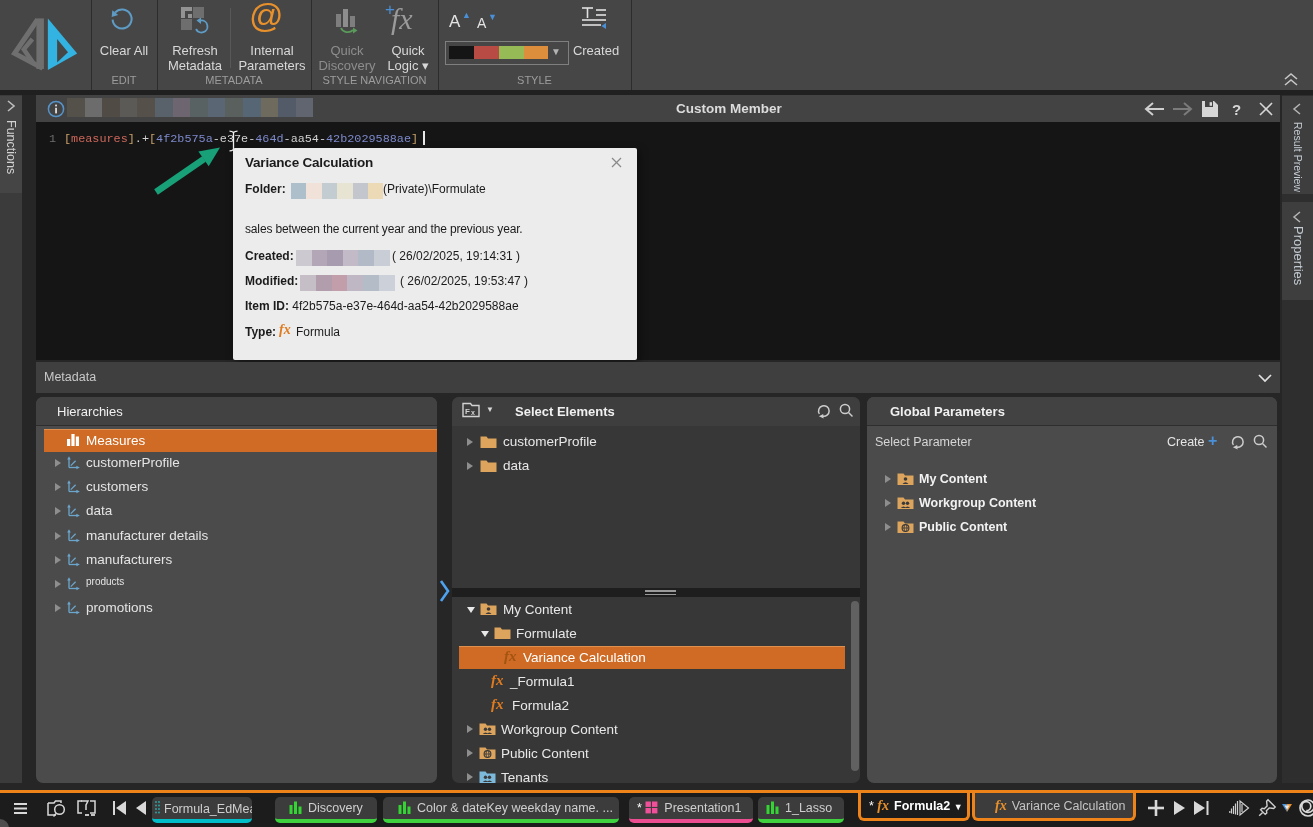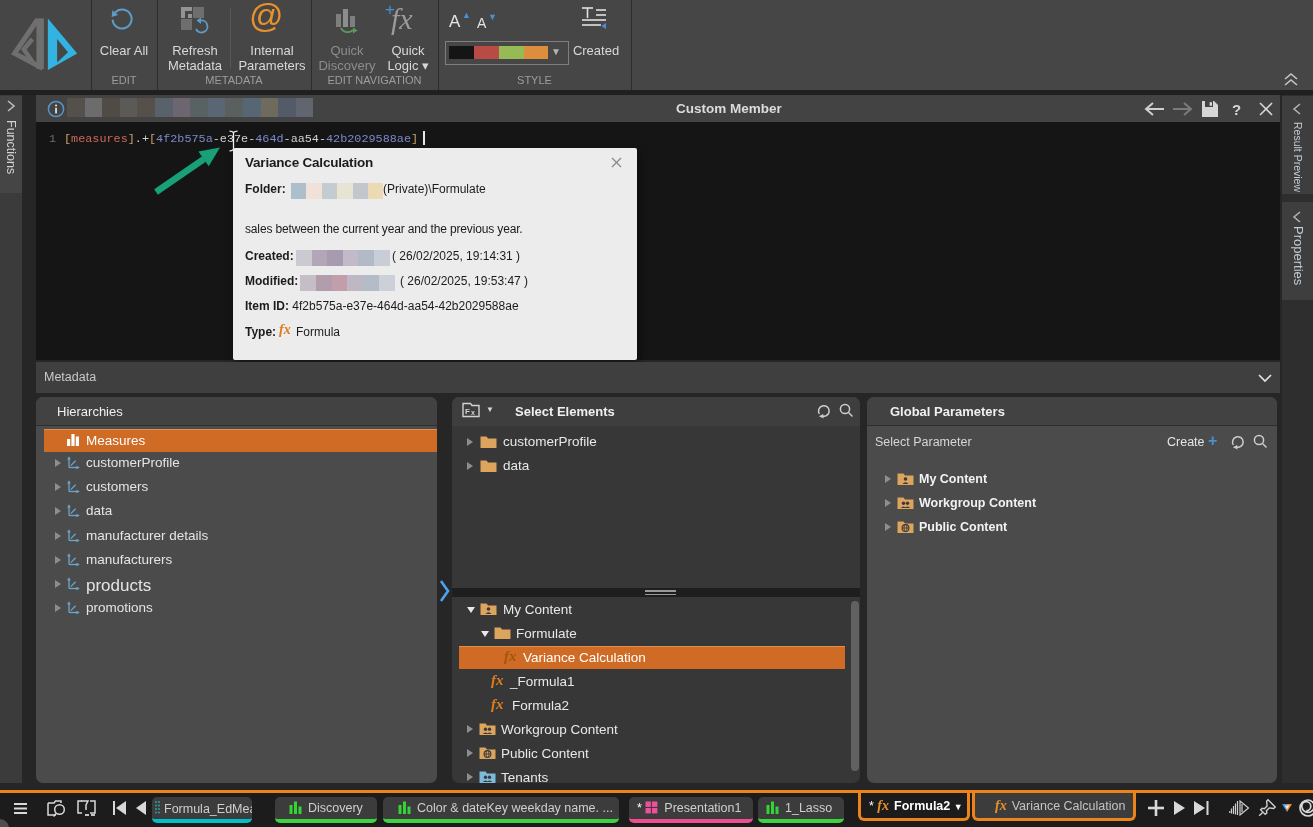--- a/index.html
+++ b/index.html
@@ -57,21 +57,21 @@
  <rect x="3" y="8" width="5" height="13" fill="#7e7e7e"></rect>
  <rect x="10" y="3" width="5" height="18" fill="#8d8d8d"></rect>
  <rect x="17" y="10" width="5" height="11" fill="#7e7e7e"></rect>
  <path d="M8,22 A 7 6 0 0 0 20,24" fill="none" stroke="#5a9a5a" stroke-width="1.8"></path>
  <polygon points="20,27.5 20,21.5 24.5,24.5" fill="#5a9a5a"></polygon>
 </svg>
 <div class="lbl" style="left:311px;top:43px;width:72px;color:#8d8d8d">Quick<br>Discovery</div>
 <div class="ab" style="left:391px;top:2px;font-family:'Liberation Serif',serif;font-style:italic;font-size:30px;color:#9b9b9b">fx</div>
 <div class="ab" style="left:385px;top:0px;font-size:17px;color:#4a90d9">+</div>
 <div class="lbl" style="left:383px;top:43px;width:50px">Quick<br>Logic ▾</div>
-<div class="grp" style="left:311px;width:127px">EDIT NAVIGATION</div>
+<div class="grp" style="left:311px;width:127px">STYLE NAVIGATION</div>
 
 <div class="ab" style="left:449px;top:12px;font-size:17px;color:#e4e4e4">A<span style="position:absolute;left:13px;top:-2px;font-size:9px;color:#4a90d9">▲</span></div>
 <div class="ab" style="left:477px;top:15px;font-size:14px;color:#e4e4e4">A<span style="position:absolute;left:11px;top:-3px;font-size:9px;color:#4a90d9">▼</span></div>
 <div class="ab" style="left:445px;top:41px;width:122px;height:22px;border:1px solid #7f7f7f"></div>
 <div class="ab" style="left:449px;top:46px;width:25px;height:13px;background:#151515"></div>
 <div class="ab" style="left:474px;top:46px;width:25px;height:13px;background:#b84c44"></div>
 <div class="ab" style="left:499px;top:46px;width:25px;height:13px;background:#96ba55"></div>
 <div class="ab" style="left:524px;top:46px;width:24px;height:13px;background:#dc8e3c"></div>
 <div class="ab" style="left:551px;top:46px;font-size:10px;color:#b3b3b3">▼</div>
 <svg width="28" height="28" viewBox="0 0 28 28" style="left:580px;top:6px">
@@ -308,21 +308,21 @@
     </svg>
     <svg width="14" height="14" viewBox="0 0 14 14" style="left:66px;top:577px">
       <g stroke="#6ca6cc" stroke-width="1.3" fill="none">
         <line x1="3" y1="3" x2="3" y2="11.5"></line>
         <line x1="3" y1="11.5" x2="11" y2="11.5"></line>
         <line x1="4.8" y1="9.6" x2="9.6" y2="4.8"></line>
       </g>
       <polygon points="3,0.2 4.8,3.6 1.2,3.6" fill="#6ca6cc"></polygon>
       <polygon points="13.8,11.5 10.4,9.7 10.4,13.3" fill="#6ca6cc"></polygon>
     </svg>
-    <div class="ab" style="left:86px;top:576px;font-size:17px;color:#e4e4e4">products</div>
+    <div class="ab" style="left:86px;top:576px;font-size:10px;color:#e4e4e4">products</div>
     <svg width="8" height="10" viewBox="0 0 8 10" style="left:54px;top:603.2px">
       <polygon points="1,1 7,5 1,9" fill="#8e8e8e"></polygon>
     </svg>
     <svg width="14" height="14" viewBox="0 0 14 14" style="left:66px;top:601.2px">
       <g stroke="#6ca6cc" stroke-width="1.3" fill="none">
         <line x1="3" y1="3" x2="3" y2="11.5"></line>
         <line x1="3" y1="11.5" x2="11" y2="11.5"></line>
         <line x1="4.8" y1="9.6" x2="9.6" y2="4.8"></line>
       </g>
       <polygon points="3,0.2 4.8,3.6 1.2,3.6" fill="#6ca6cc"></polygon>

